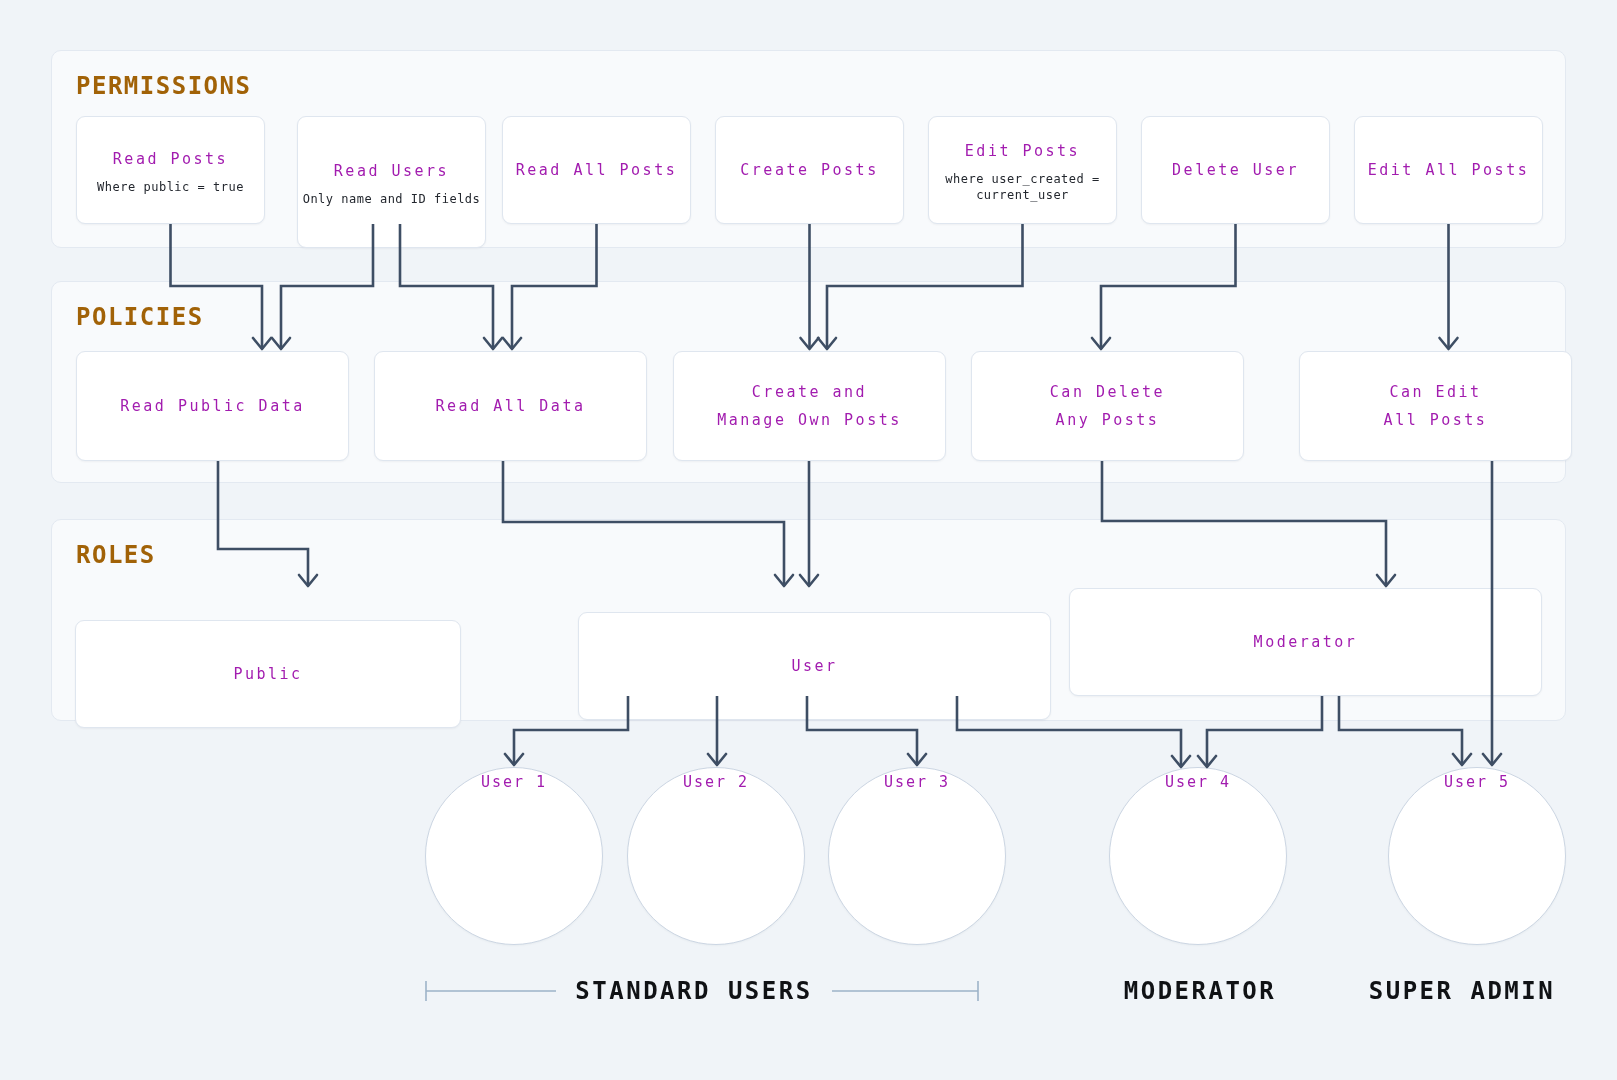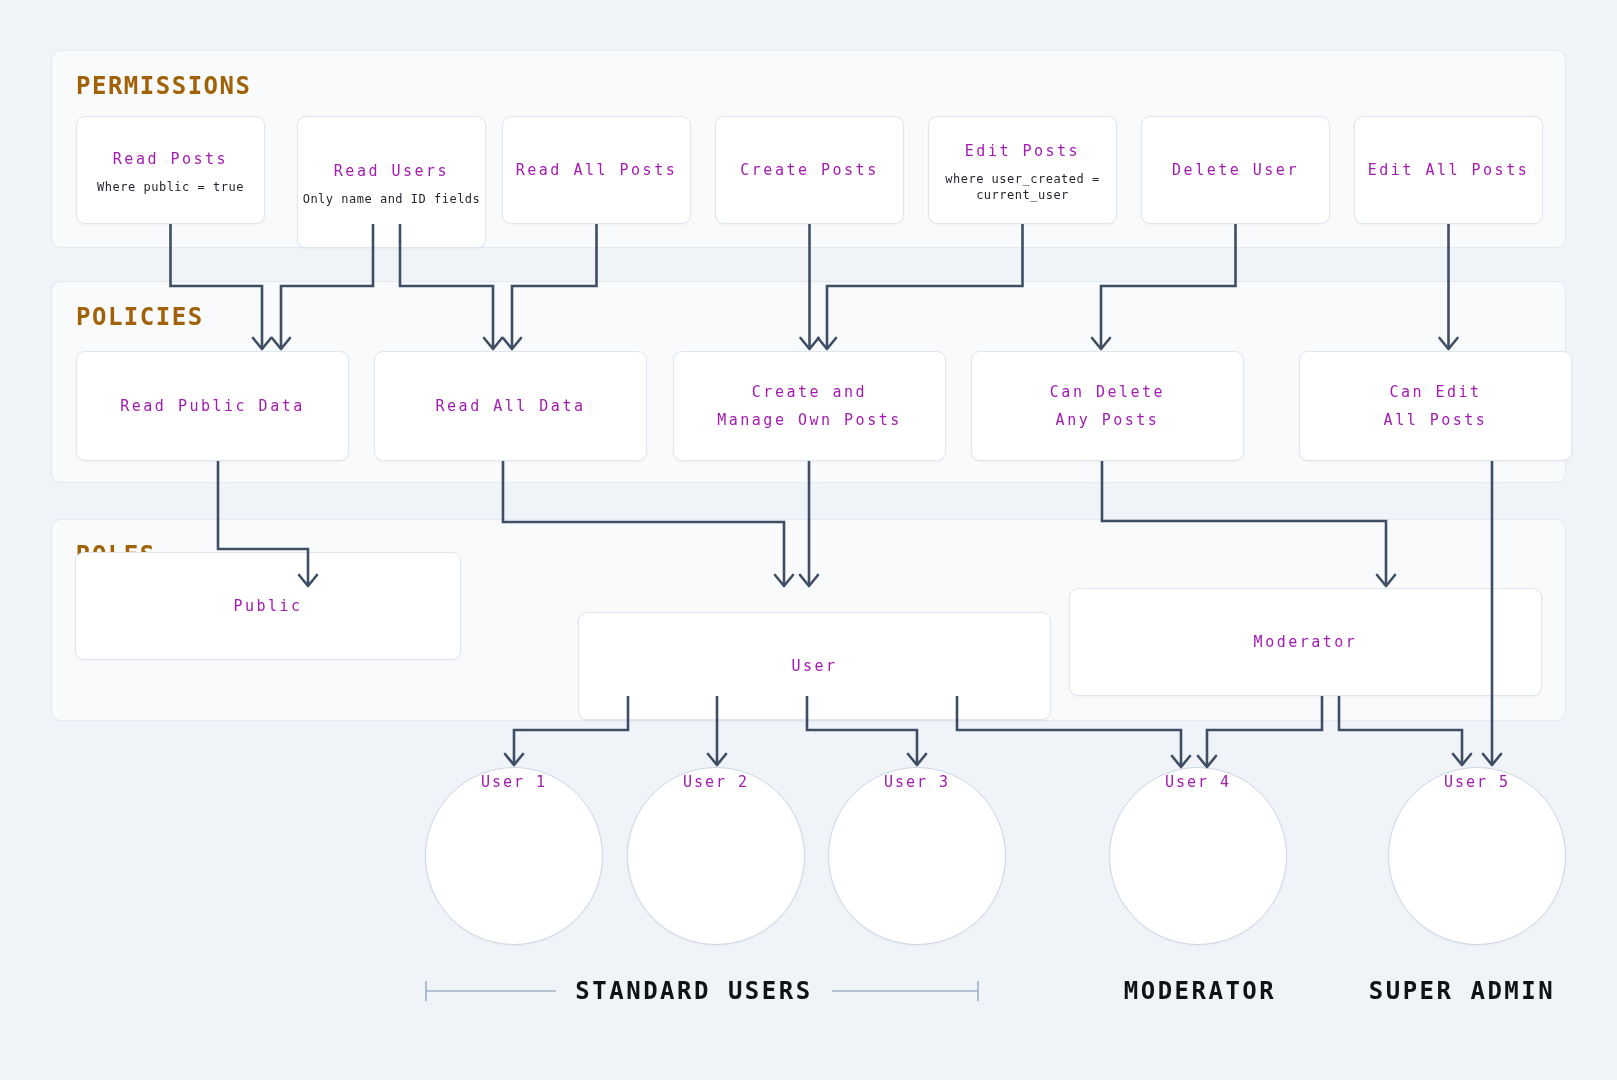--- a/index.html
+++ b/index.html
@@ -177,21 +177,21 @@
     <div class="node" style="left: 971px; top: 351px; width: 273px; height: 110px;">
       <div class="node-title">Can Delete
 Any Posts</div>
     </div>
     <div class="node" style="left: 1270px; top: 351px; width: 273px; height: 110px; margin-left: 29px;">
       <div class="node-title">Can Edit
 All Posts</div>
     </div>
     <div class="panel" style="left: 51px; top: 519px; width: 1515px; height: 202px;"></div>
     <div class="panel-title" style="left: 76px; top: 541px;">ROLES</div>
-    <div class="node" style="left: 75px; top: 552px; width: 386px; height: 108px;">
+    <div class="node" style="left: 75px; top: 620px; width: 386px; height: 108px;">
       <div class="node-title">Public</div>
     </div>
     <div class="node" style="left: 572px; top: 612px; width: 473px; height: 108px; margin-left: 6px;">
       <div class="node-title">User</div>
     </div>
     <div class="node" style="left: 1069px; top: 588px; width: 473px; height: 108px;">
       <div class="node-title">Moderator</div>
     </div>
     <div class="user-circle" style="left: 425px; top: 767px; width: 178px; height: 178px;">
       <div class="node-title">User 1</div>

